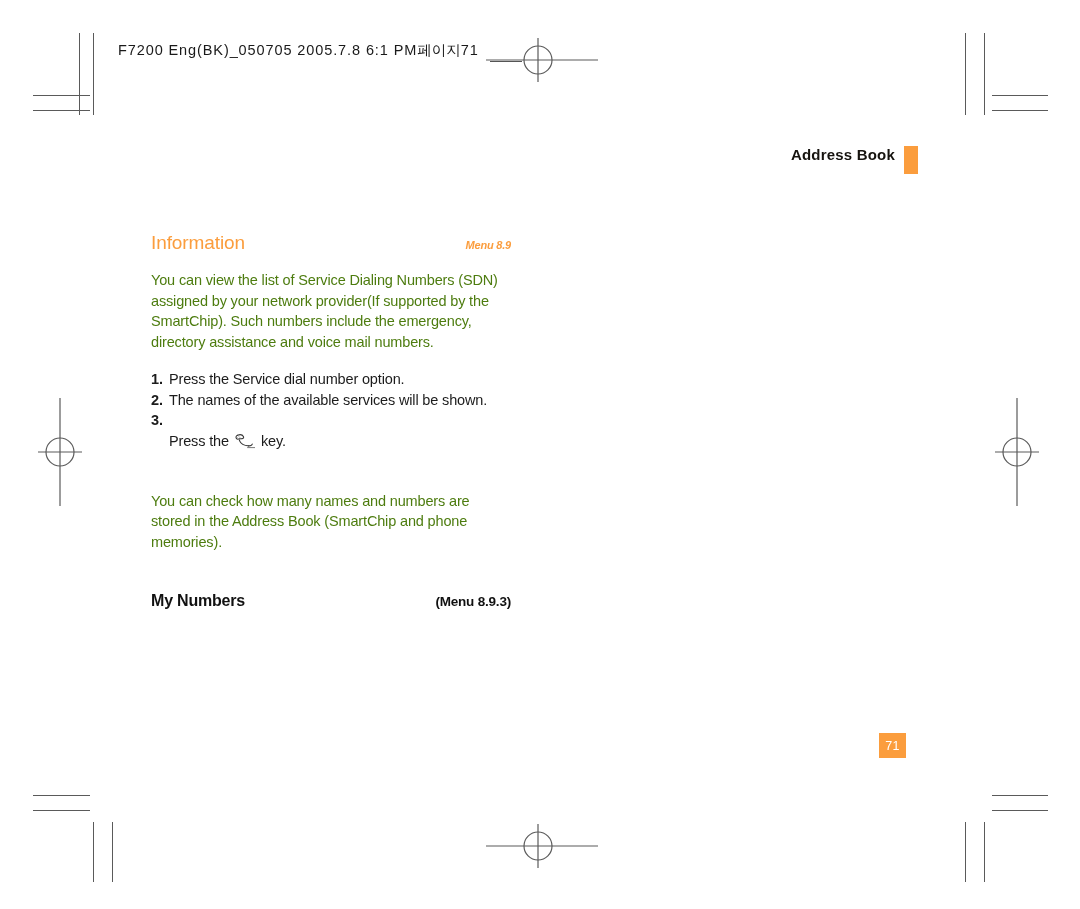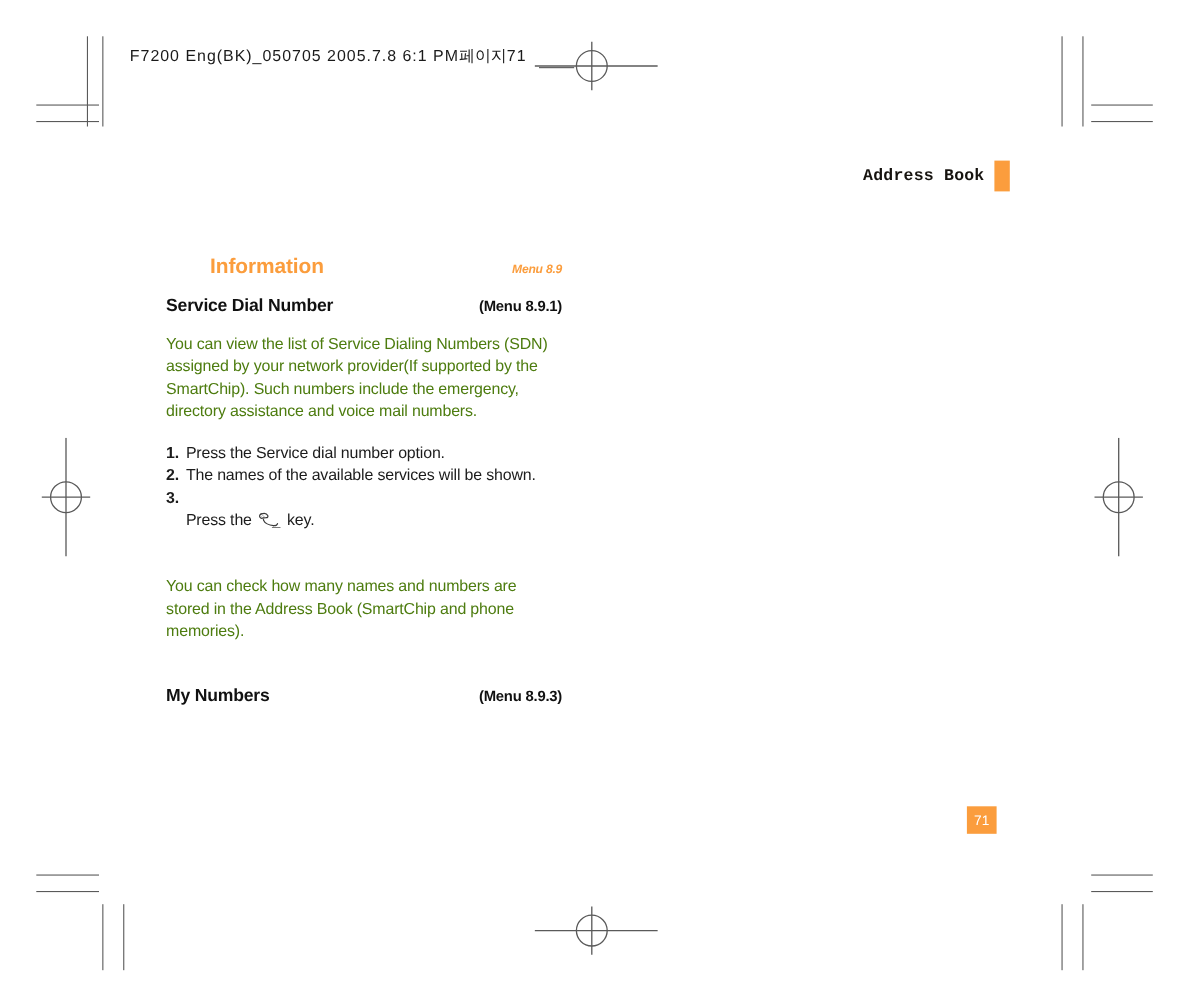--- a/index.html
+++ b/index.html
@@ -52,23 +52,22 @@
     height: 1px;
     background: #555;
   }
 
   
   .running-head {
     position: absolute;
     right: 162px;
     top: 146px;
     display: flex;
-    align-items: center;
+    align-items: flex-start;
     gap: 9px;
-    font-family: Liberation Mono, monospace;
   }
   .running-head .rh-text {
     font-size: 15px;
     font-weight: bold;
     color: #16130f;
     letter-spacing: 0.2px;
   }
   .rh-tab {
     width: 14px;
     height: 28px;
@@ -84,24 +83,23 @@
   }
 
   .section-head {
     display: flex;
     align-items: baseline;
     justify-content: space-between;
     margin-bottom: 16px;
   }
   .section-head .title {
     font-size: 19px;
-    font-weight: bold;
+    font-weight: normal;
     color: #fb9d3d;
     letter-spacing: -0.1px;
-    margin-left: 40px;
   }
   .section-head .menu {
     font-size: 11px;
     font-weight: bold;
     font-style: italic;
     color: #fb9d3d;
     letter-spacing: -0.2px;
   }
 
   .sub-head {
@@ -248,24 +246,20 @@
   <span class="rh-tab"></span>
 </div>
 
 <div class="content">
 
   <div class="section-head">
     <span class="title">Information</span>
     <span class="menu">Menu 8.9</span>
   </div>
 
-  <div class="sub-head">
-    <span class="sub-title">Service Dial Number</span>
-    <span class="sub-menu">(Menu 8.9.1)</span>
-  </div>
   <p class="body-text">You can view the list of Service Dialing Numbers (SDN) assigned by your network provider(If supported by the SmartChip). Such numbers include the emergency, directory assistance and voice mail numbers.</p>
 
   <ul class="steps">
     <li>
       <span class="num">1.</span>
       <span>Press the Service dial number option.</span>
     </li>
     <li>
       <span class="num">2.</span>
       <span>The names of the available services will be shown.</span>

